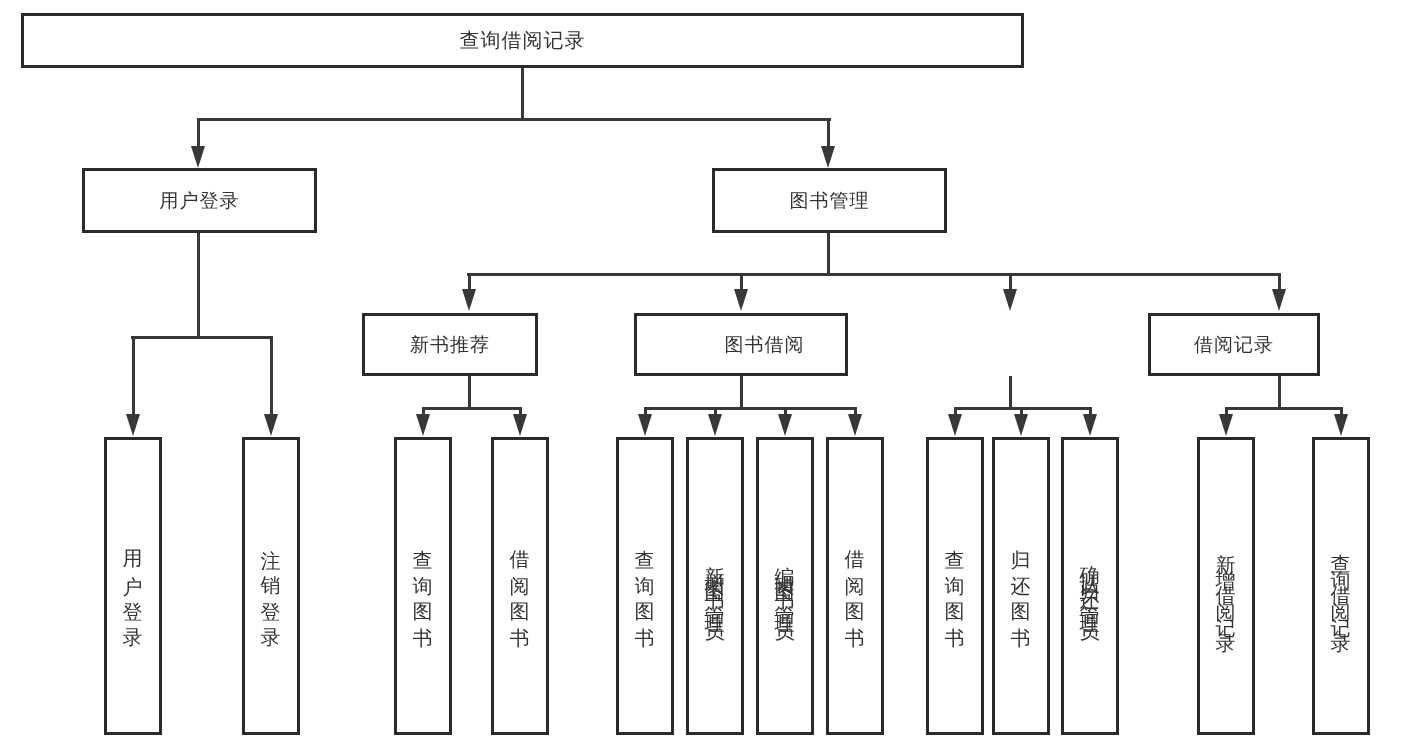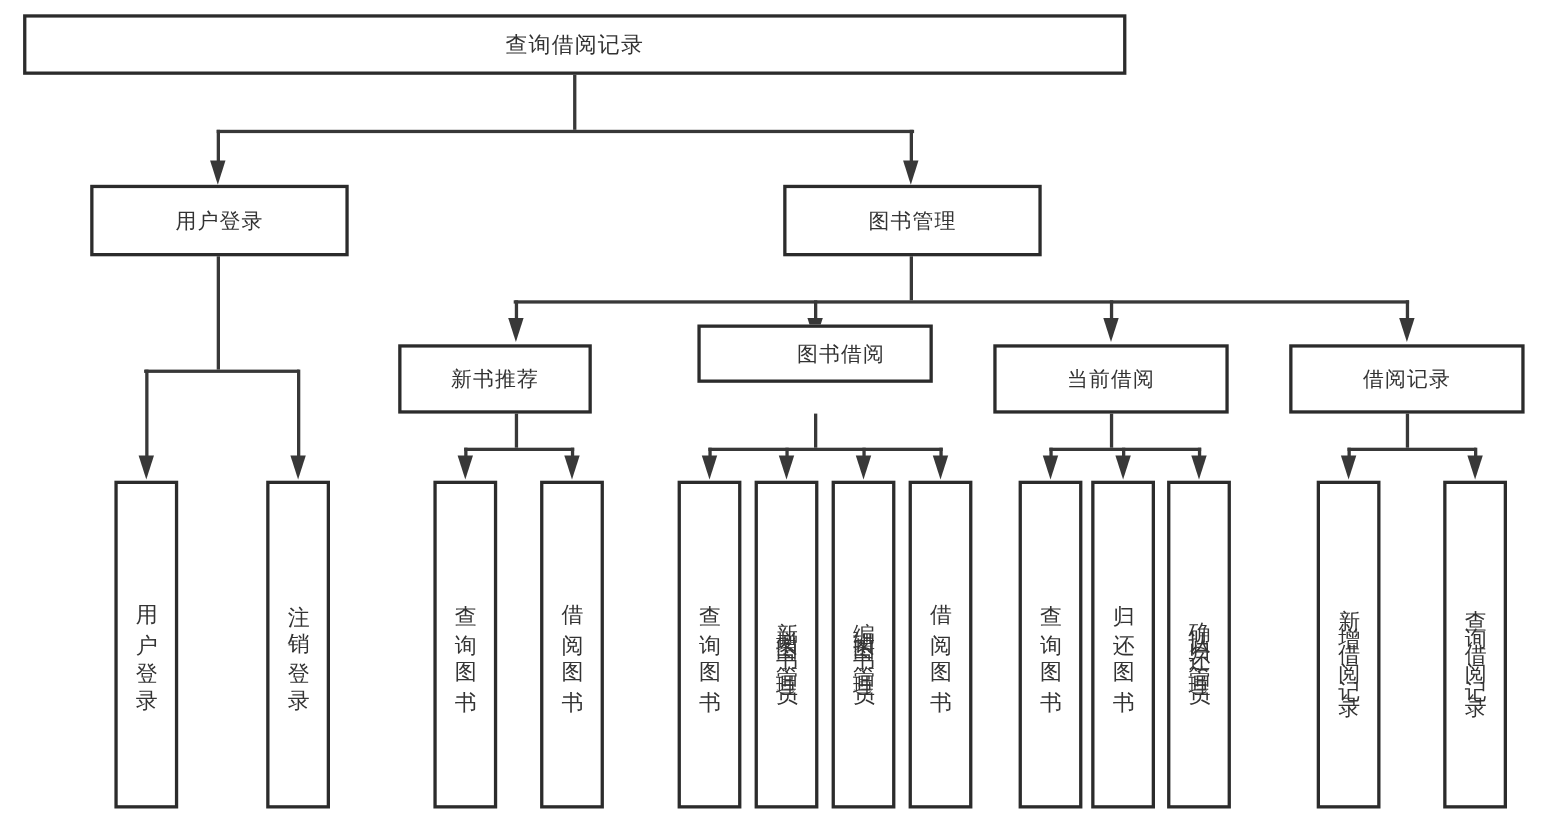--- a/index.html
+++ b/index.html
@@ -117,27 +117,24 @@
   <div class="vline" style="left:740px; top:273px; height:20px;"></div>
   <div class="arrow" style="left:734px; top:289px;"></div>
   <div class="vline" style="left:1009px; top:273px; height:20px;"></div>
   <div class="arrow" style="left:1003px; top:289px;"></div>
   <div class="vline" style="left:1278px; top:273px; height:20px;"></div>
   <div class="arrow" style="left:1272px; top:289px;"></div>
 
   <div class="box" style="left:362px; top:313px; width:176px; height:63px;">
     <span>新书推荐</span>
   </div>
-  <div class="box" style="left:634px; top:295px; width:214px; height:53px;padding-left:47px;">
+  <div class="box" style="left:634px; top:313px; width:214px; height:63px;padding-left:47px;">
     <span>图书借阅</span>
   </div>
-  <div class="box" style="left:903px; top:313px; width:214px; height:63px;">
-    <span>当前借阅</span>
-  </div>
-  <div class="box" style="left:1172px; top:313px; width:214px; height:63px;">
+  <div class="box" style="left:1148px; top:313px; width:172px; height:63px;">
     <span>借阅记录</span>
   </div>
 
   <div class="vline" style="left:468px; top:376px; height:31px;"></div>
   <div class="hline" style="left:422px; top:407px; width:100px;"></div>
   <div class="vline" style="left:422px; top:407px; height:10px;"></div>
   <div class="arrow" style="left:416px; top:414px;"></div>
   <div class="vline" style="left:519px; top:407px; height:10px;"></div>
   <div class="arrow" style="left:513px; top:414px;"></div>
 

